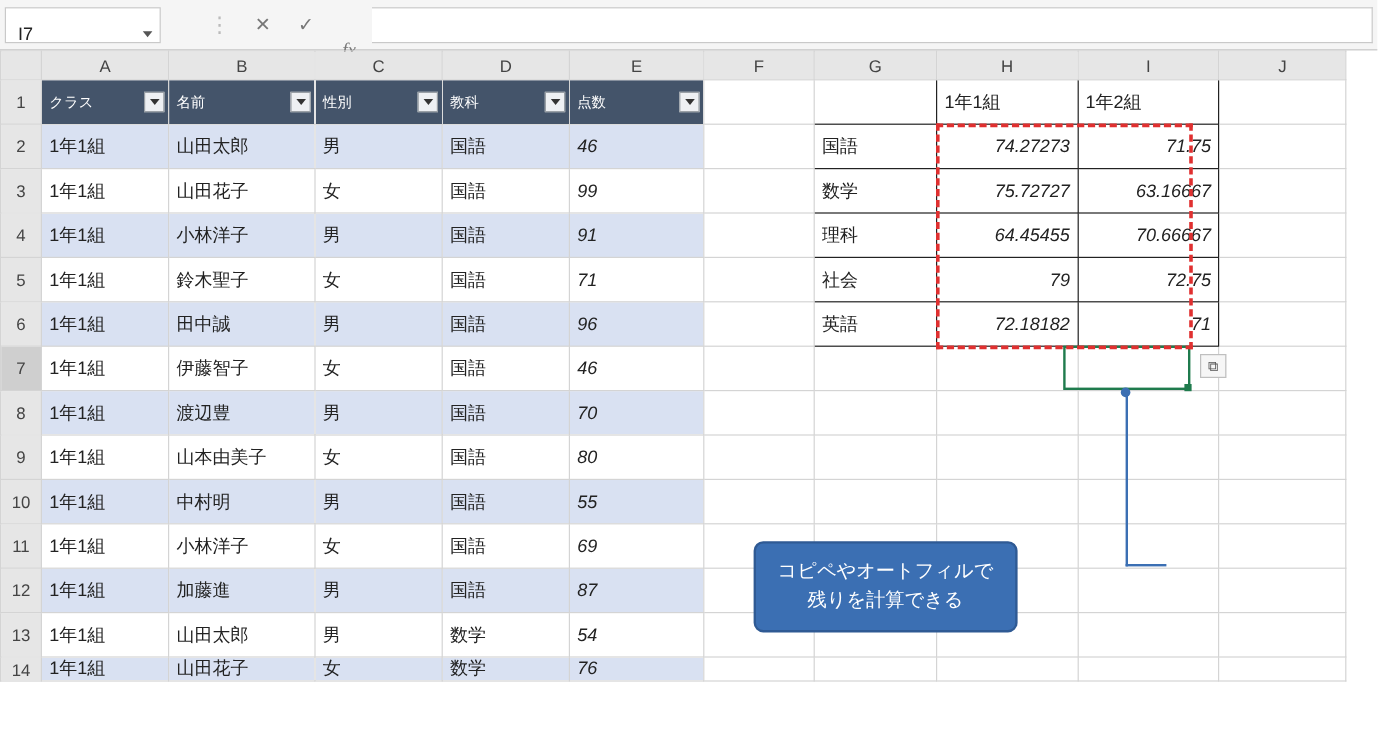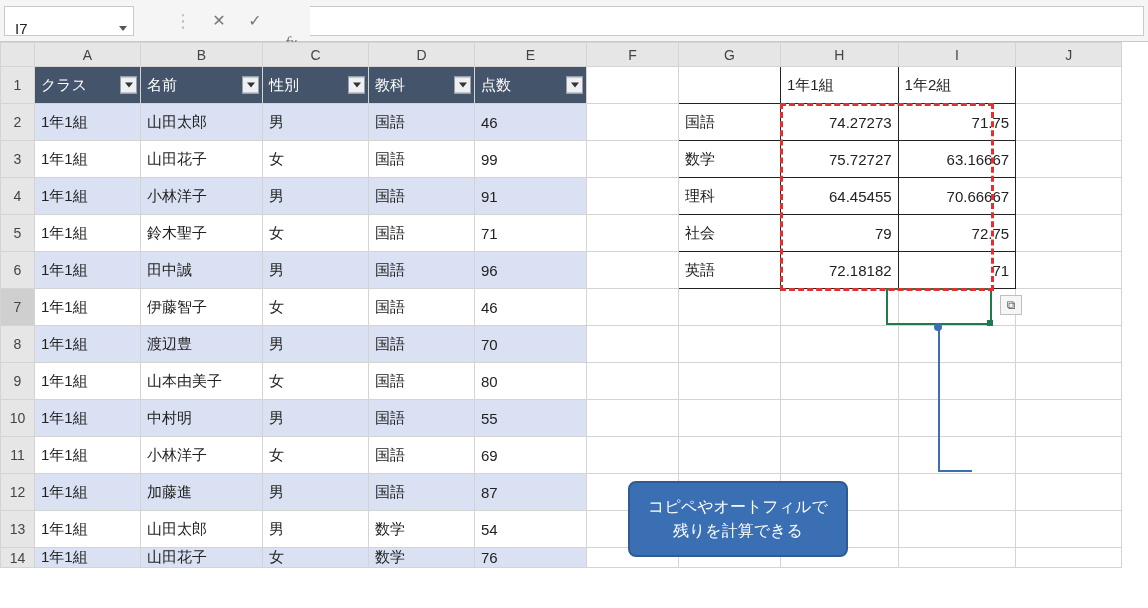--- a/index.html
+++ b/index.html
@@ -104,36 +104,36 @@
   
   .cA{width:106px;} .cB{width:122px;} .cC{width:106px;}
   .cD{width:106px;} .cE{width:112px;} .cF{width:92px;}
   .cG{width:102px;} .cH{width:106px;} .cI{width:106px;}
   .cJ{width:106px;}
 
   
   .th-cell {
     background: #44546a !important;
     color: #fff;
-    font-size: 15px;
+    font-size: 12px;
     text-align: center;
     position: relative;
   }
   .th-cell .filter {
     position: absolute; right: 3px; top: 50%; transform: translateY(-50%);
     width: 17px; height: 17px;
     background: #eef0f3;
     border: 1px solid #9aa0a6;
     display: flex; align-items: center; justify-content: center;
   }
   .th-cell .filter .dd-caret { border-top-color: #333; border-top-width: 5px; border-left-width:4px; border-right-width:4px;}
 
   .stripeA { background: #d9e1f2 !important; }
   .stripeB { background: #fff !important; }
-  .num { text-align: right; }
+  .num { text-align: right; font-style: italic; }
 
   
   .sumcell { border: 1px solid #222 !important; }
   .sumcell.num { text-align: right; padding-left: 48px; }
 
   
   .grid tr.last td, .grid tr.last th { height: 20px; }
 
   
   .sel-box {
@@ -440,18 +440,18 @@
 
 <div class="dash-box" style="left:780px; top:61px; width:214px; height:188px;"></div>
 
 <div class="fill-ctl" style="left:1000px; top:253px;">
   <span>⧉</span>
 </div>
 
 <div class="callout-line" style="left:938px; top:285px; width:34px; height:145px;"></div>
 <div class="callout-dot" style="left:934px; top:281px;"></div>
 
-<div class="callout" style="left:628px; top:439px;">
+<div class="callout" style="left:628px; top:409px;">
   <div>コピペやオートフィルで</div>
   <div>残りを計算できる</div>
 </div>
 
 </div>
 
 </body></html>

